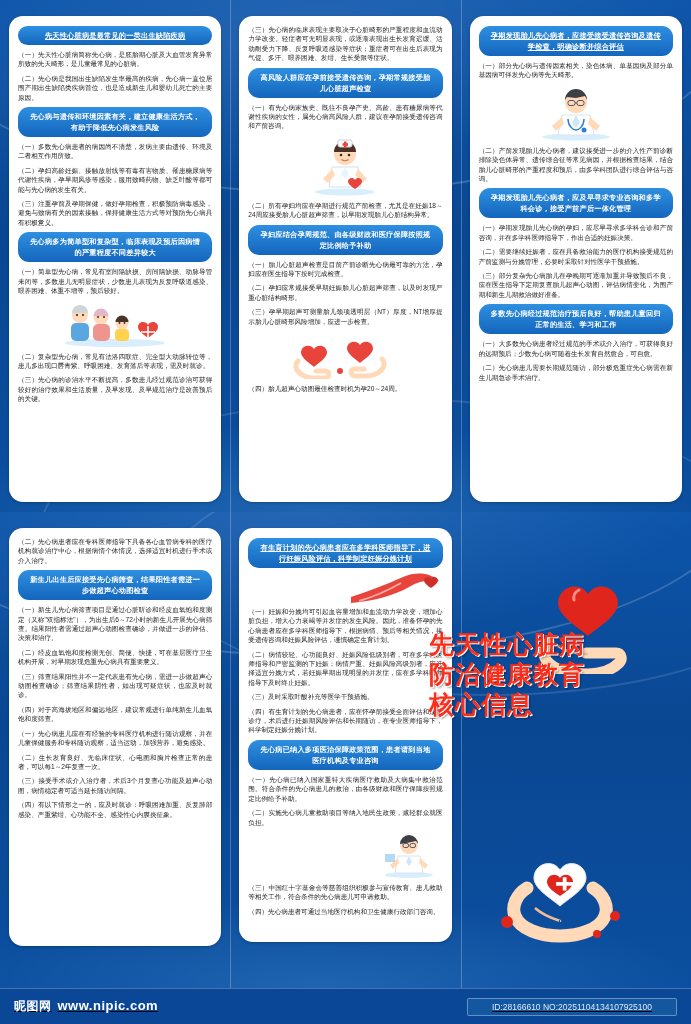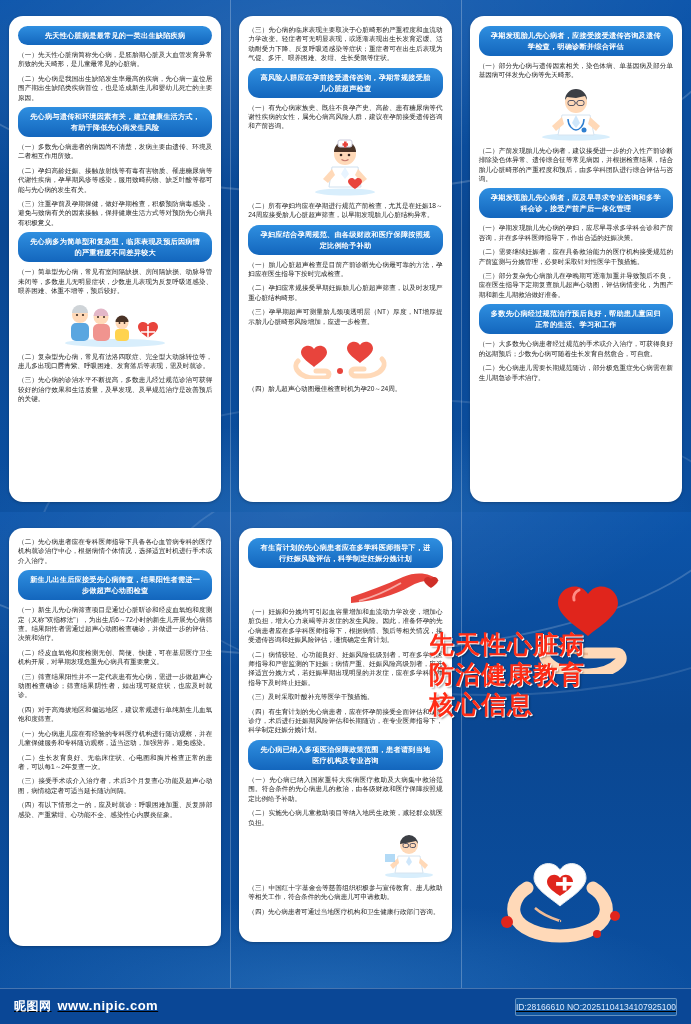--- a/index.html
+++ b/index.html
@@ -45,21 +45,21 @@
 
   
   .pill{
     background:linear-gradient(180deg,#2f8fe0 0%,#1366bd 100%);
     color:#fff;border-radius:11px;
     font-size:7.2px;line-height:11px;
     padding:4px 9px;margin:5px 0 5px 0;
     text-align:center;font-weight:bold;
     letter-spacing:.2px;
   }
-  .pill:first-child{margin-top:1px;}
+  .pill:first-child{margin-top:1px;text-decoration:underline;}
   p.txt{
     margin:0 0 5px 0;color:#1d1d1d;
     font-size:6.6px;line-height:9.4px;
     text-align:justify;text-justify:inter-ideograph;
     text-indent:0;
   }
 
   
   .illus{display:flex;justify-content:center;align-items:center;margin:3px 0 5px 0;}
   .illus svg{display:block;}
@@ -79,21 +79,21 @@
   .footer{
     position:absolute;left:0;bottom:0;width:691px;height:36px;
     background:#0a4796;border-top:1px solid rgba(255,255,255,.25);
     display:flex;align-items:center;justify-content:space-between;
     padding:0 14px;box-sizing:border-box;text-decoration:underline;
   }
   .brand{color:#fff;font-size:13px;font-weight:bold;letter-spacing:.5px;}
   .brand .cn{font-size:12px;margin-right:6px;}
   .idbox{
     background:#12579f;border:1px solid rgba(255,255,255,.35);
-    color:#dbe9ff;font-size:8.5px;padding:3px 0;border-radius:2px;
+    color:#dbe9ff;font-size:8.5px;padding:3px 24px;border-radius:2px;
   }
 </style>
 </head>
 <body>
 
 <div class="panel" id="panel-top">
   <div class="swoosh sw1"></div>
   <div class="swoosh sw2"></div>
   <div class="arcline" style="width:820px;height:360px;left:-90px;top:-170px;"></div>
   <div class="arcline" style="width:700px;height:260px;left:40px;bottom:-150px;border-color:rgba(255,255,255,.12);"></div>

